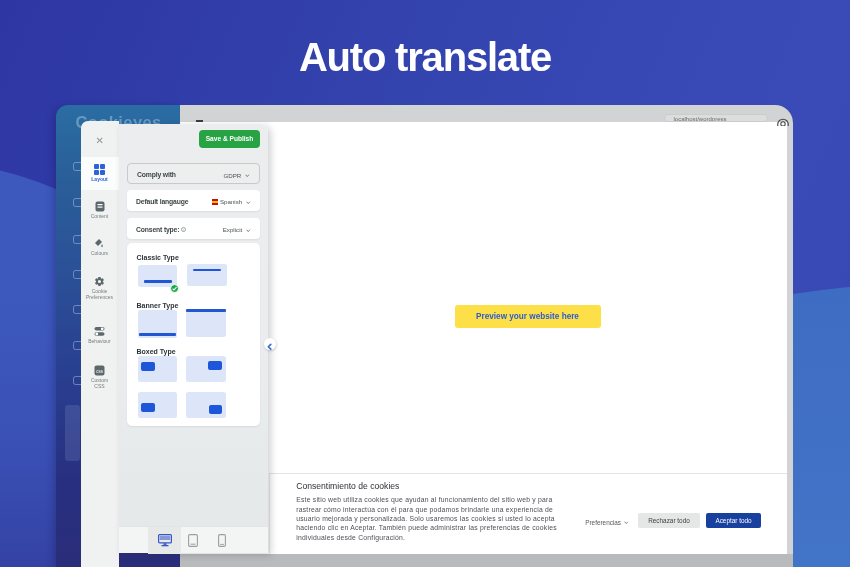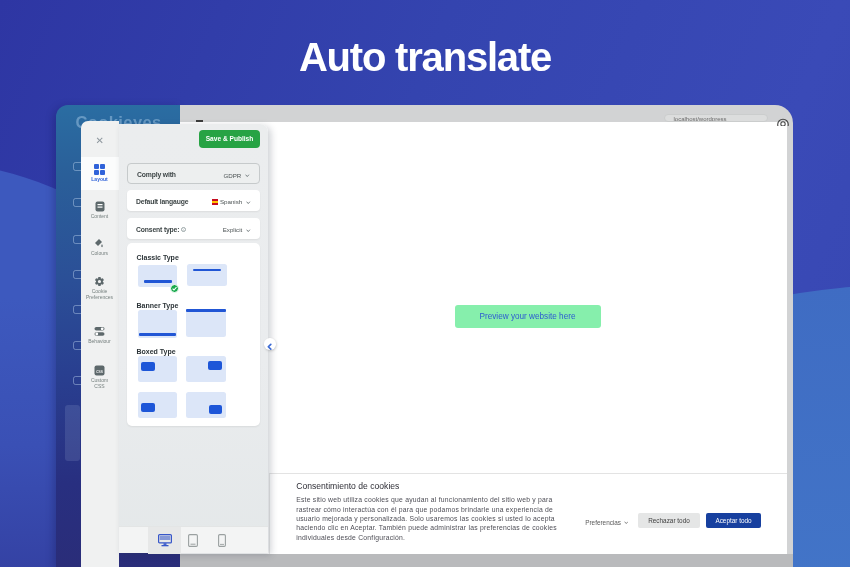--- a/index.html
+++ b/index.html
@@ -29,22 +29,22 @@
   
   #browser { left:180px; top:105px; width:613px; height:462px;
     border-radius:0 18px 0 0; background:#d2d3d4; }
   #viewport { left:0; top:17px; width:607.3px; height:431.5px; background:#ffffff; }
   #urlpill { left:483.5px; top:9px; width:104px; height:8.3px; background:#dcdddd;
     border:1px solid #cbcdcd; border-radius:5px; font-size:6px; color:#6b6b6b;
     line-height:9.5px; padding-left:9px; overflow:hidden; }
   #btmstrip { left:0; top:448.5px; width:613px; height:18.5px; background:#b9babc; }
   #dash { left:16px; top:15.3px; width:6.5px; height:2px; background:#3c3c3c; }
   #avatar { left:595.8px; top:11.9px; width:14px; height:8.8px; overflow:hidden; }
-  #pvbtn { left:274.5px; top:199.5px; width:146px; height:23px; background:#86efac;
-    border-radius:3px; color:#2d5bd1; font-size:8.2px; font-weight:400; text-align:center;
+  #pvbtn { left:274.5px; top:199.5px; width:146px; height:23px; background:#fde047;
+    border-radius:3px; color:#2d5bd1; font-size:8.2px; font-weight:700; text-align:center;
     line-height:23px; }
 
   
   #banner { left:88.7px; top:368px; width:518.6px; height:80.5px; background:#fff;
     border-top:1px solid #e3e3e3; border-left:1px solid #e9e9e9; }
   #bn-title { left:26.5px; top:6.8px; font-size:8.6px; font-weight:400; color:#2e2e36; }
   #bn-text { left:26.5px; top:21.3px; width:290px; white-space:nowrap; font-size:6.8px; color:#4e4e56; line-height:9.35px; letter-spacing:0.22px; }
   #bn-pref { left:315.5px; top:44.5px; font-size:6.4px; color:#5a5a5a; }
   #bn-rech { left:368.3px; top:38.5px; width:62px; height:15px; background:#e5e6e6; border-radius:2px;
     color:#414141; font-size:6.4px; text-align:center; line-height:15px; }

